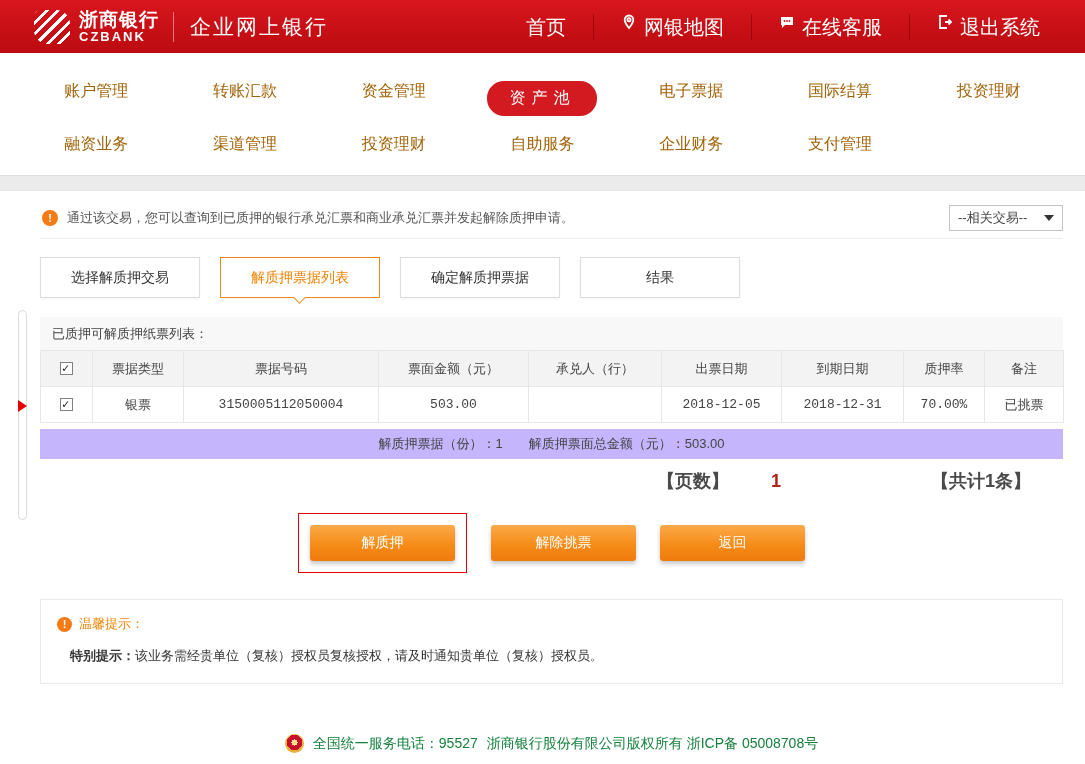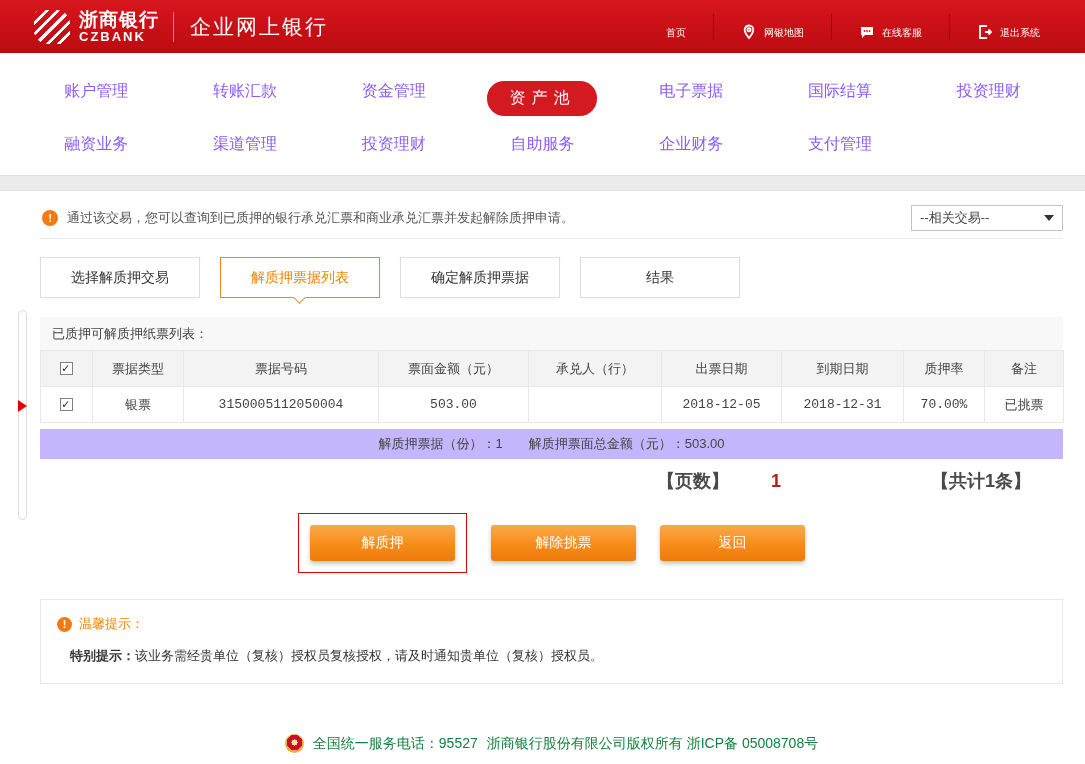--- a/index.html
+++ b/index.html
@@ -12,46 +12,46 @@
             display:flex; align-items:center; color:#fff; }
   .logo-group { display:flex; align-items:center; padding-left:34px; }
   .logo-stripes { width:36px; height:34px; border-radius:7px 14px 7px 14px;
     background:repeating-linear-gradient(135deg,#ffffff 0 3px,rgba(255,255,255,0) 3px 8px); margin-right:9px; }
   .logo-text { line-height:1.05; }
   .logo-cn { font-size:19px; font-weight:bold; letter-spacing:1px; }
   .logo-en { font-size:13px; font-weight:bold; letter-spacing:2px; }
   .logo-divider { width:1px; height:30px; background:rgba(255,255,255,.45); margin:0 16px 0 14px; }
   .product-title { font-size:21px; letter-spacing:2px; }
   .topnav { margin-left:auto; display:flex; align-items:center; height:53px; padding-right:18px; }
-  .topnav-item { display:flex; align-items:flex-end; gap:7px; padding:0 27px; height:26px;
-    border-left:1px solid rgba(120,0,0,.55); font-size:10px; cursor:pointer; white-space:nowrap; }
+  .topnav-item { display:flex; align-items:flex-start; gap:7px; padding:0 27px; height:26px;
+    border-left:1px solid rgba(120,0,0,.55); font-size:20px; cursor:pointer; white-space:nowrap; }
   .topnav-item:first-child { border-left:none; }
   .tn-icon { width:16px; height:16px; display:inline-flex; align-items:center; justify-content:center; }
   .tn-icon svg { width:16px; height:16px; fill:none; stroke:#fff; stroke-width:1.8; }
 
   
   .mainmenu { background:#fff; padding:20px 22px 12px 22px; }
   .menu-grid { display:grid; grid-template-columns:repeat(7,1fr); }
-  .menu-item { text-align:center; font-size:16px; color:#8b5cf6; padding:8px 0; cursor:pointer; }
+  .menu-item { text-align:center; font-size:16px; color:#a16207; padding:8px 0; cursor:pointer; }
   .menu-item.active { color:#fff; }
   .pill { display:inline-block; background:#d31a20; color:#fff; border-radius:17px;
           padding:7px 22px; letter-spacing:6px; font-size:16px; }
   .menu-row2 { margin-top:2px; }
   .gray-strip { height:16px; background:#ebebeb; border-top:1px solid #dedede; border-bottom:1px solid #e4e4e4; }
 
   
   .content { padding:0 22px 0 40px; }
 
   .info-bar { margin-top:12px; height:36px; display:flex; align-items:center;
               border-bottom:1px solid #ebebeb; padding-bottom:6px; }
   .info-icon { width:16px; height:16px; border-radius:50%; background:#f57a12; color:#fff;
                font-size:11px; font-weight:bold; display:inline-flex; align-items:center;
                justify-content:center; margin:0 9px 0 2px; flex:0 0 auto; }
   .info-text { font-size:13px; color:#555; }
-  .dropdown { margin-left:auto; width:152px; height:26px; border:1px solid #c4c4c4; background:#fff;
+  .dropdown { margin-left:auto; width:114px; height:26px; border:1px solid #c4c4c4; background:#fff;
               display:flex; align-items:center; padding:0 8px; font-size:13px; color:#444; cursor:pointer; }
   .caret { margin-left:auto; width:0; height:0; border-left:5px solid transparent;
            border-right:5px solid transparent; border-top:6px solid #333; }
 
   .tabs { margin-top:18px; display:flex; gap:20px; }
   .tab { position:relative; width:160px; height:41px; background:#fff; border:1px solid #ddd;
          display:flex; align-items:center; justify-content:center; font-size:14px; color:#333;
          cursor:pointer; box-shadow:0 1px 2px rgba(0,0,0,.04); }
   .tab.active { border:1px solid #f08519; color:#f08200; }
   .tab.active::after { content:""; position:absolute; bottom:-5px; left:50%; margin-left:-5px;

